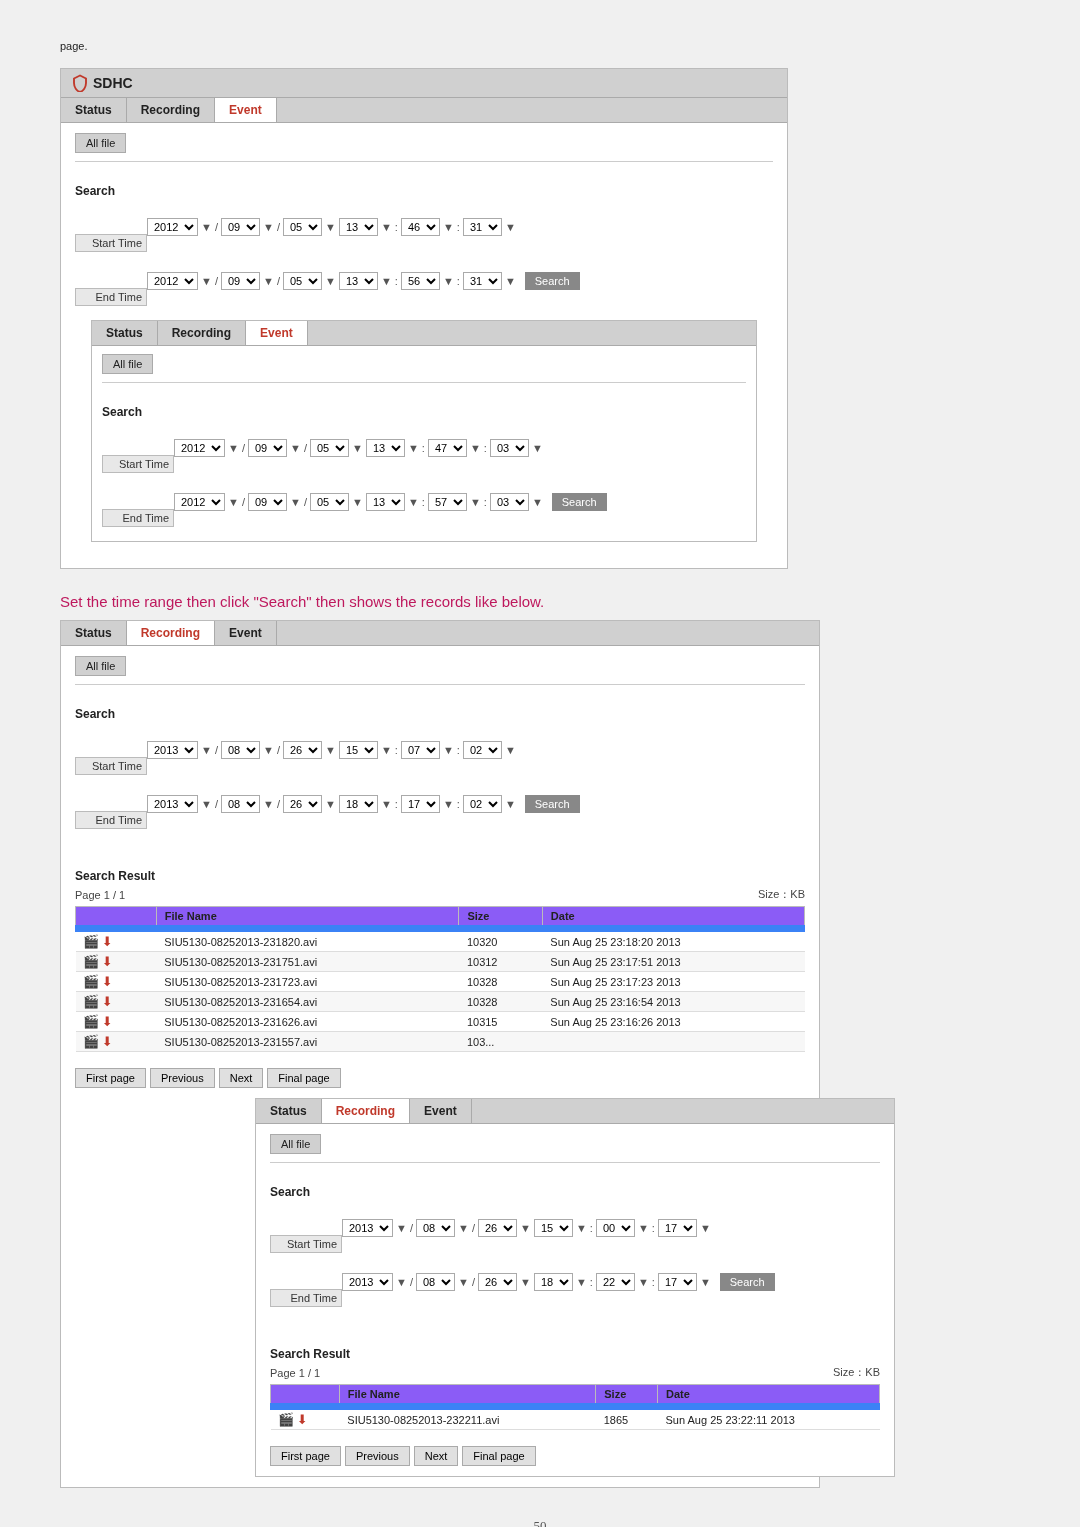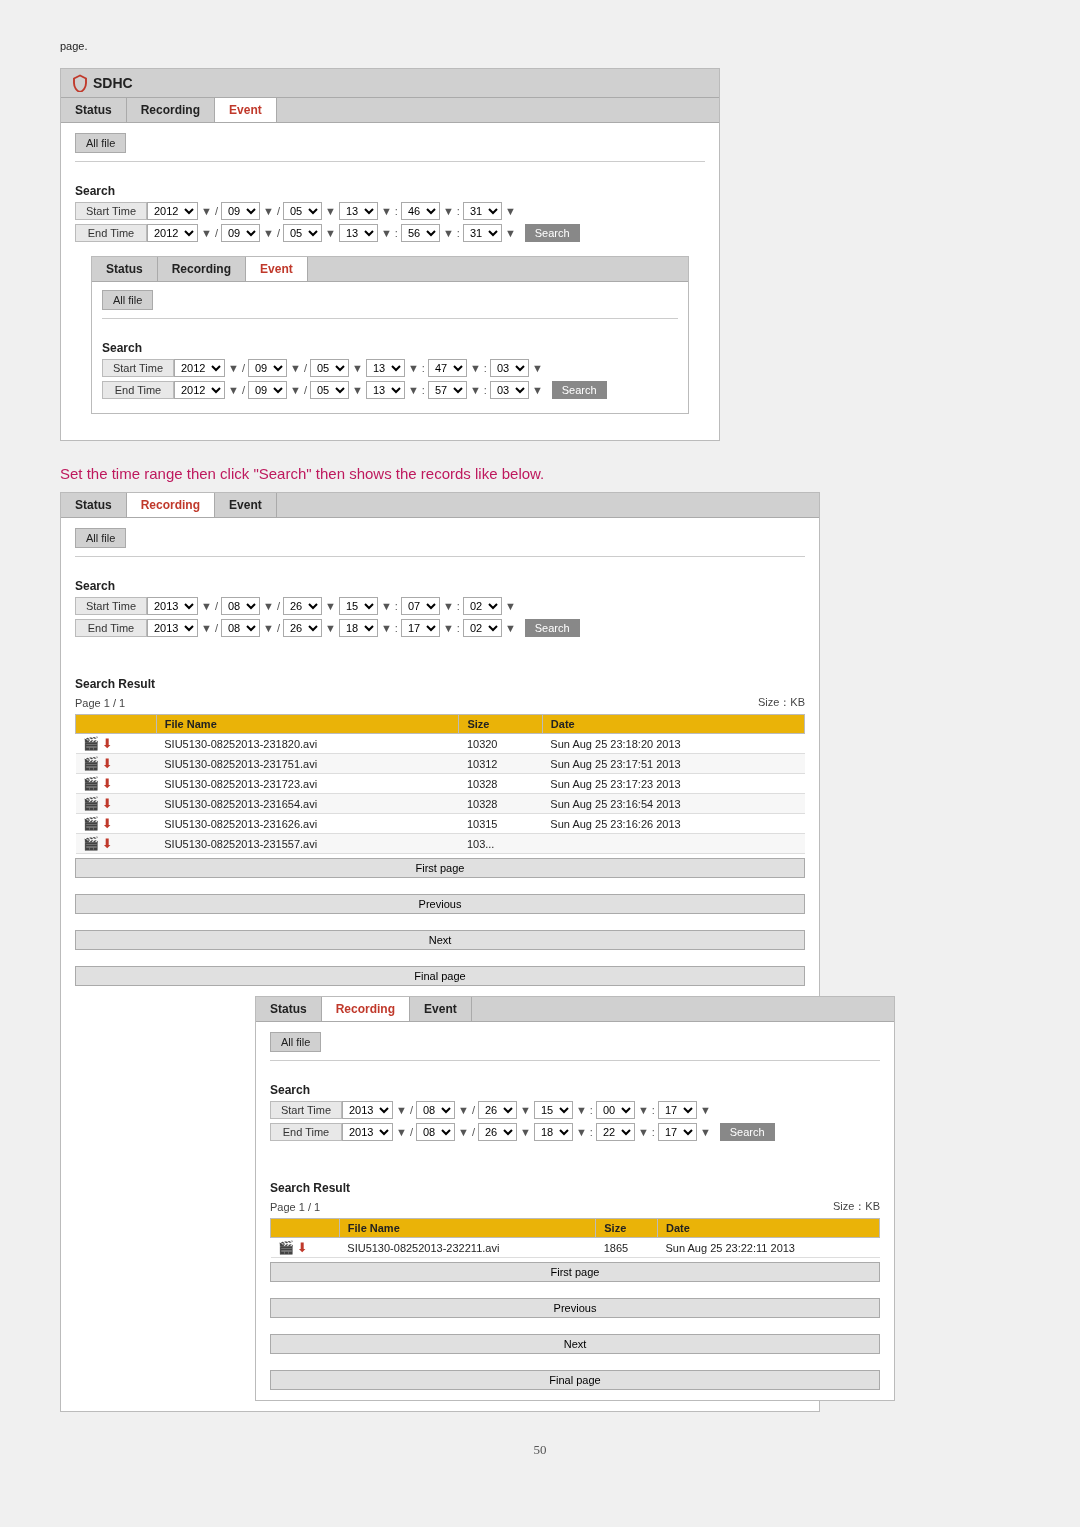--- a/index.html
+++ b/index.html
@@ -17,21 +17,21 @@
       font-size: 11px;
       color: #222;
       margin-bottom: 16px;
     }
 
     
     .panel {
       background: #fff;
       border: 1px solid #bbb;
       margin-bottom: 16px;
-      width: 660px;
+      width: 728px;
     }
 
     .panel-inner {
       background: #fff;
       border: 1px solid #bbb;
       margin: 16px;
       padding: 10px;
     }
 
     
@@ -101,21 +101,22 @@
       margin-bottom: 4px;
     }
 
     .search-row-label {
       width: 72px;
       font-size: 11px;
       color: #333;
       background: #e8e8e8;
       padding: 2px 4px;
       border: 1px solid #bbb;
-      text-align: center;
+      text-align: right;
+      margin-top: 32px;
     }
 
     .time-controls {
       display: flex;
       align-items: center;
       gap: 2px;
       flex: 1;
     }
 
     .time-select {
@@ -174,22 +175,22 @@
       text-align: right;
     }
 
     .result-table {
       width: 100%;
       border-collapse: collapse;
       font-size: 11px;
     }
 
     .result-table thead tr {
-      background: #eab308;
-      border-bottom: 1px solid #3b82f6;
+      background: #8b5cf6;
+      border-bottom: 7px solid #3b82f6;
     }
 
     .result-table th {
       padding: 3px 8px;
       text-align: left;
       font-weight: bold;
       border: 1px solid #bbb;
     }
 
     .result-table td {
@@ -213,23 +214,22 @@
       font-size: 13px;
     }
 
     .icon-dl {
       color: #c0392b;
       font-size: 13px;
     }
 
     .pagination {
       display: flex;
-      gap: 16px;
-      margin-top: 4px;
-      flex-direction: column;
+      gap: 4px;
+      margin-top: 16px;
     }
 
     .page-btn {
       background: #e0e0e0;
       border: 1px solid #aaa;
       padding: 3px 10px;
       font-size: 11px;
       cursor: pointer;
     }
 

